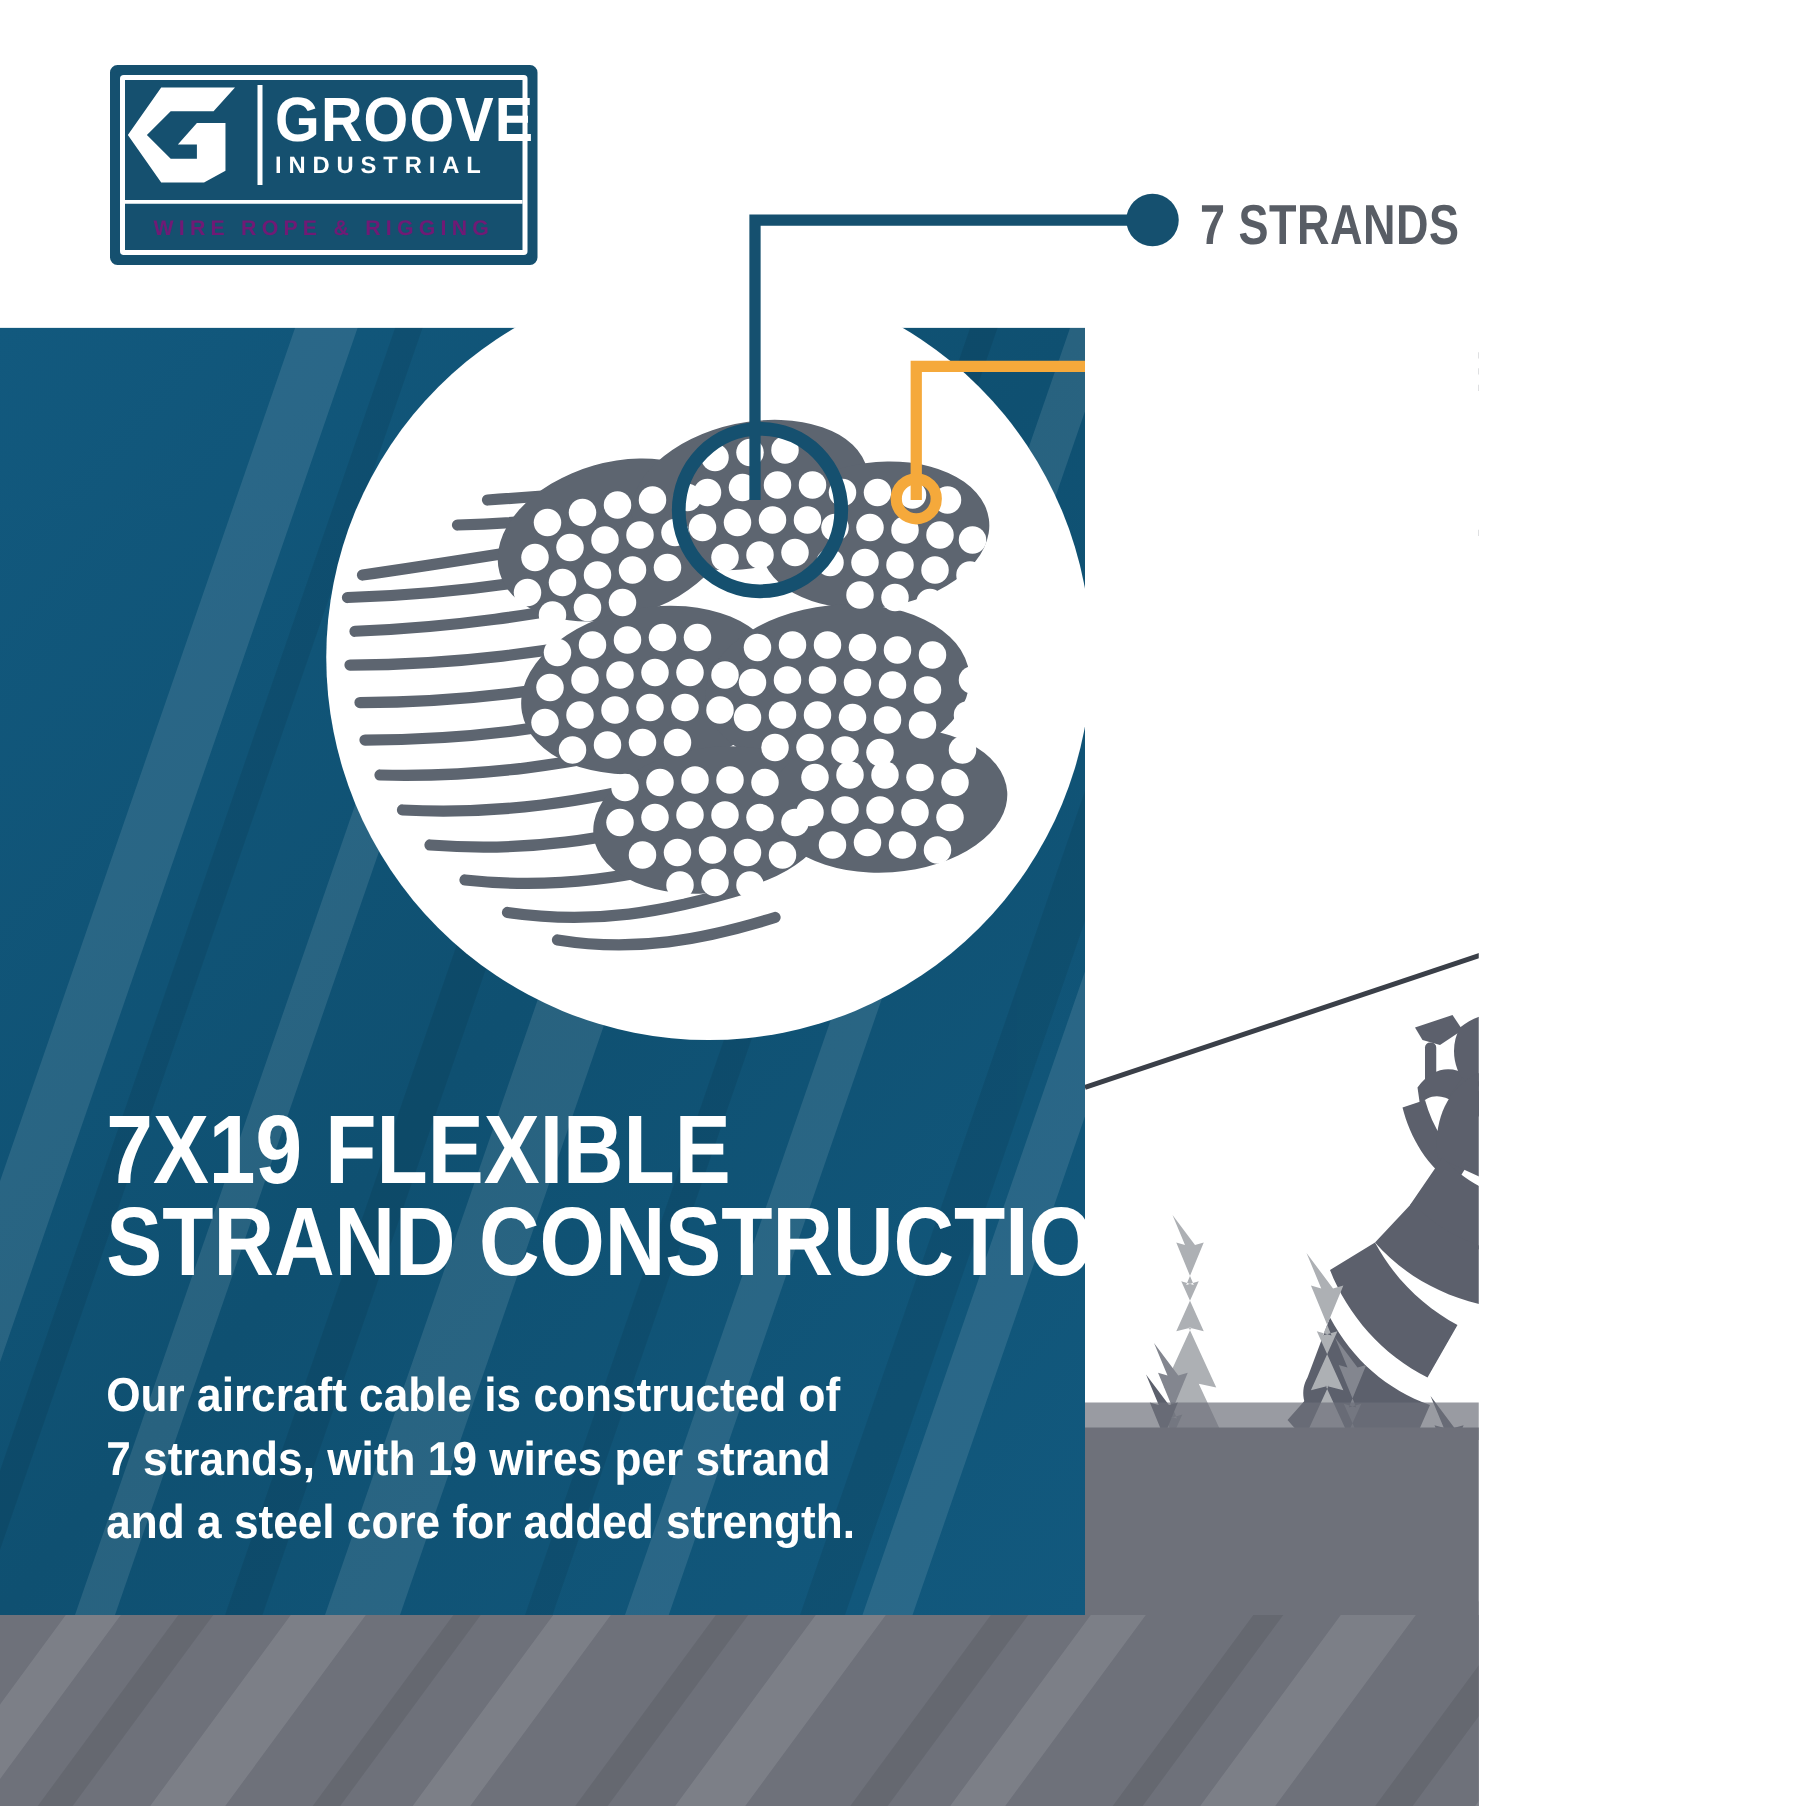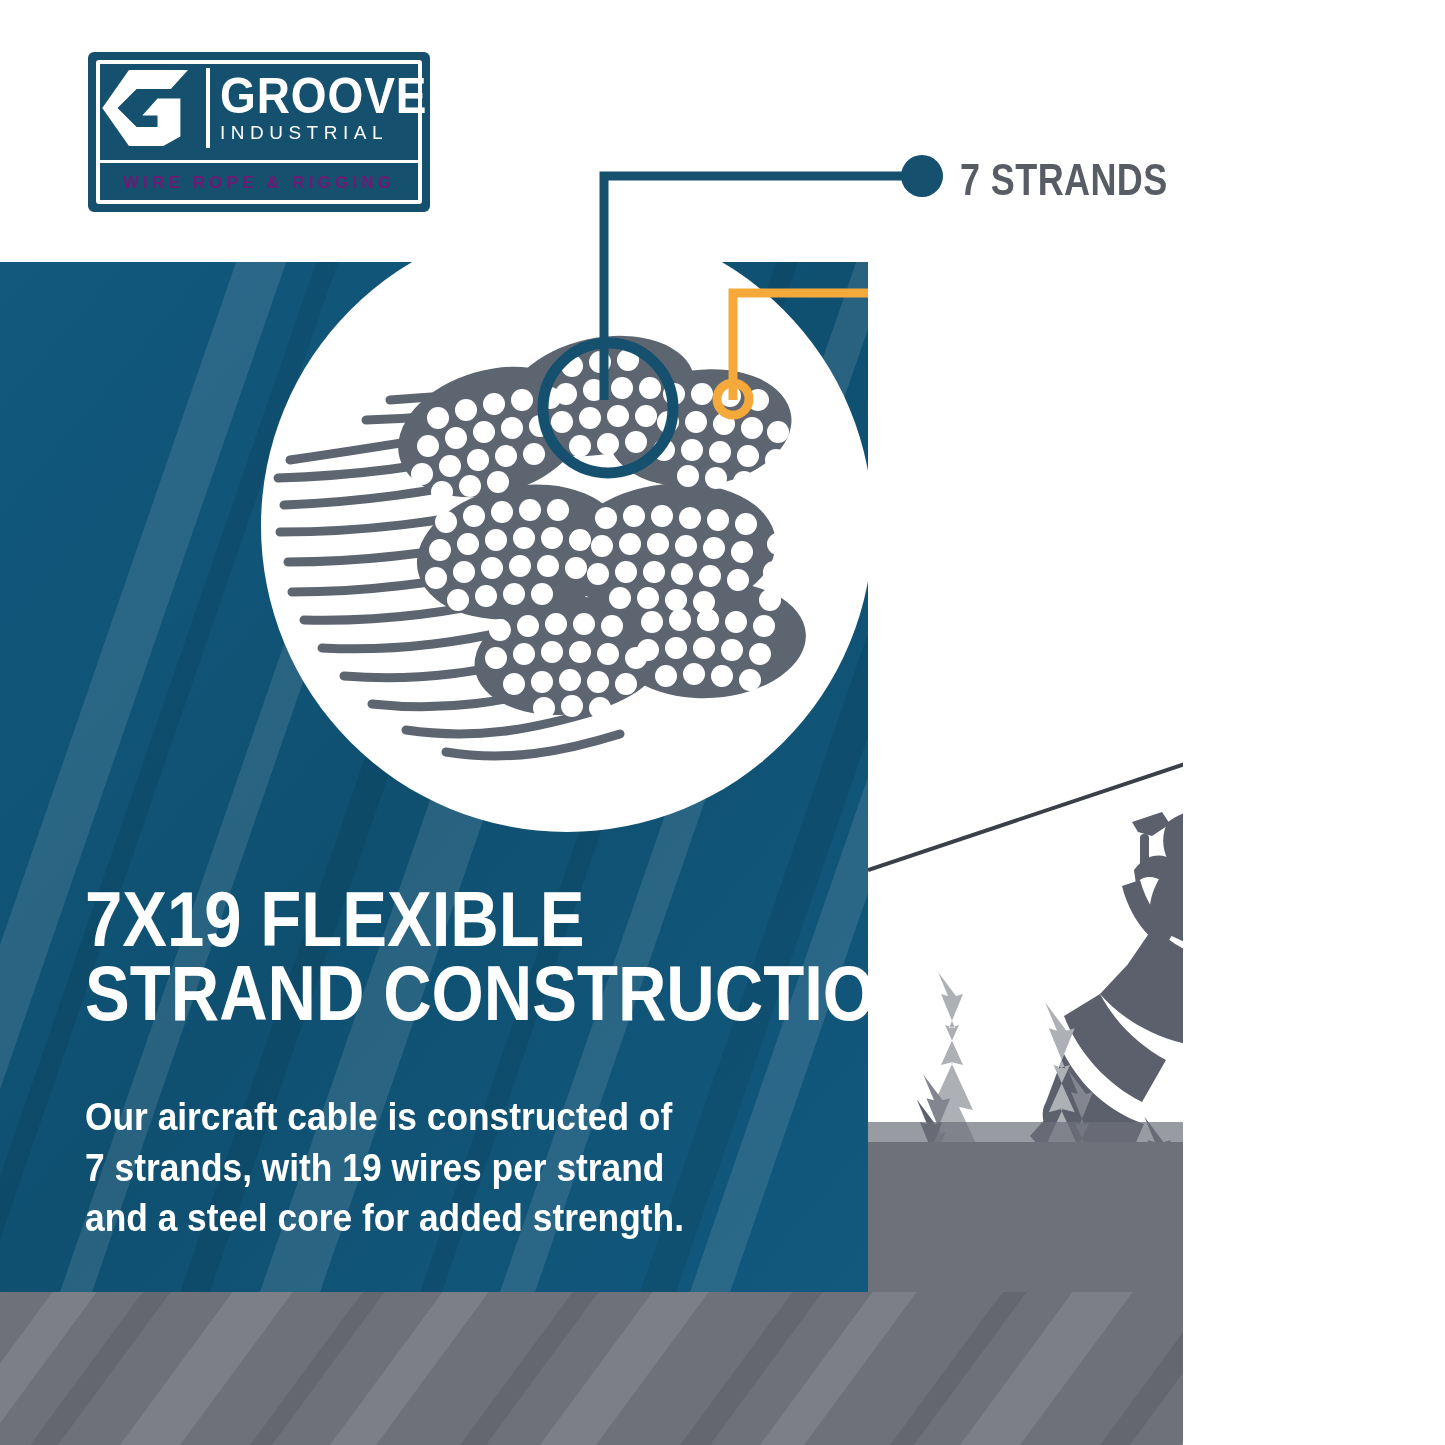--- a/index.html
+++ b/index.html
@@ -10,21 +10,21 @@
   
   #logo{position:absolute;left:88px;top:52px;width:342px;height:160px;}
   .logo-frame{position:absolute;inset:0;border:5px solid #15506f;border-radius:6px;background:#15506f;}
   .logo-inner{position:absolute;left:8px;top:8px;right:8px;bottom:8px;border:4px solid #ffffff;border-radius:3px;box-sizing:border-box;}
   .logo-top{position:absolute;left:12px;top:12px;right:12px;height:88px;display:flex;align-items:center;}
   .logo-mark{width:96px;height:80px;flex:0 0 auto;display:flex;align-items:center;justify-content:center;}
   .logo-div{width:4px;height:80px;background:#ffffff;margin:0 10px;flex:0 0 auto;}
   .logo-words{flex:1 1 auto;display:flex;flex-direction:column;justify-content:center;}
   .logo-groove{color:#fff;font-weight:bold;font-size:50px;line-height:.92;letter-spacing:1px;
       transform:scaleX(.92);transform-origin:left center;font-family:"Liberation Sans",sans-serif;}
-  .logo-ind{color:#fff;font-weight:normal;font-size:19px;letter-spacing:5.5px;margin-top:3px;}
+  .logo-ind{color:#fff;font-weight:bold;font-size:19px;letter-spacing:5.5px;margin-top:3px;}
   .logo-rule{position:absolute;left:12px;right:12px;top:108px;height:3px;background:#ffffff;}
   .logo-bottom{position:absolute;left:12px;right:12px;top:116px;height:30px;display:flex;align-items:center;justify-content:center;}
   .logo-tag{color:#701a75;font-weight:bold;font-size:17px;letter-spacing:4.2px;}
 
   
   #bluepanel{position:absolute;left:0;top:262px;width:868px;height:1030px;}
   #bluepanel svg{display:block;width:100%;height:100%;}
 
   
   #rope{position:absolute;left:270px;top:300px;width:560px;height:470px;}

